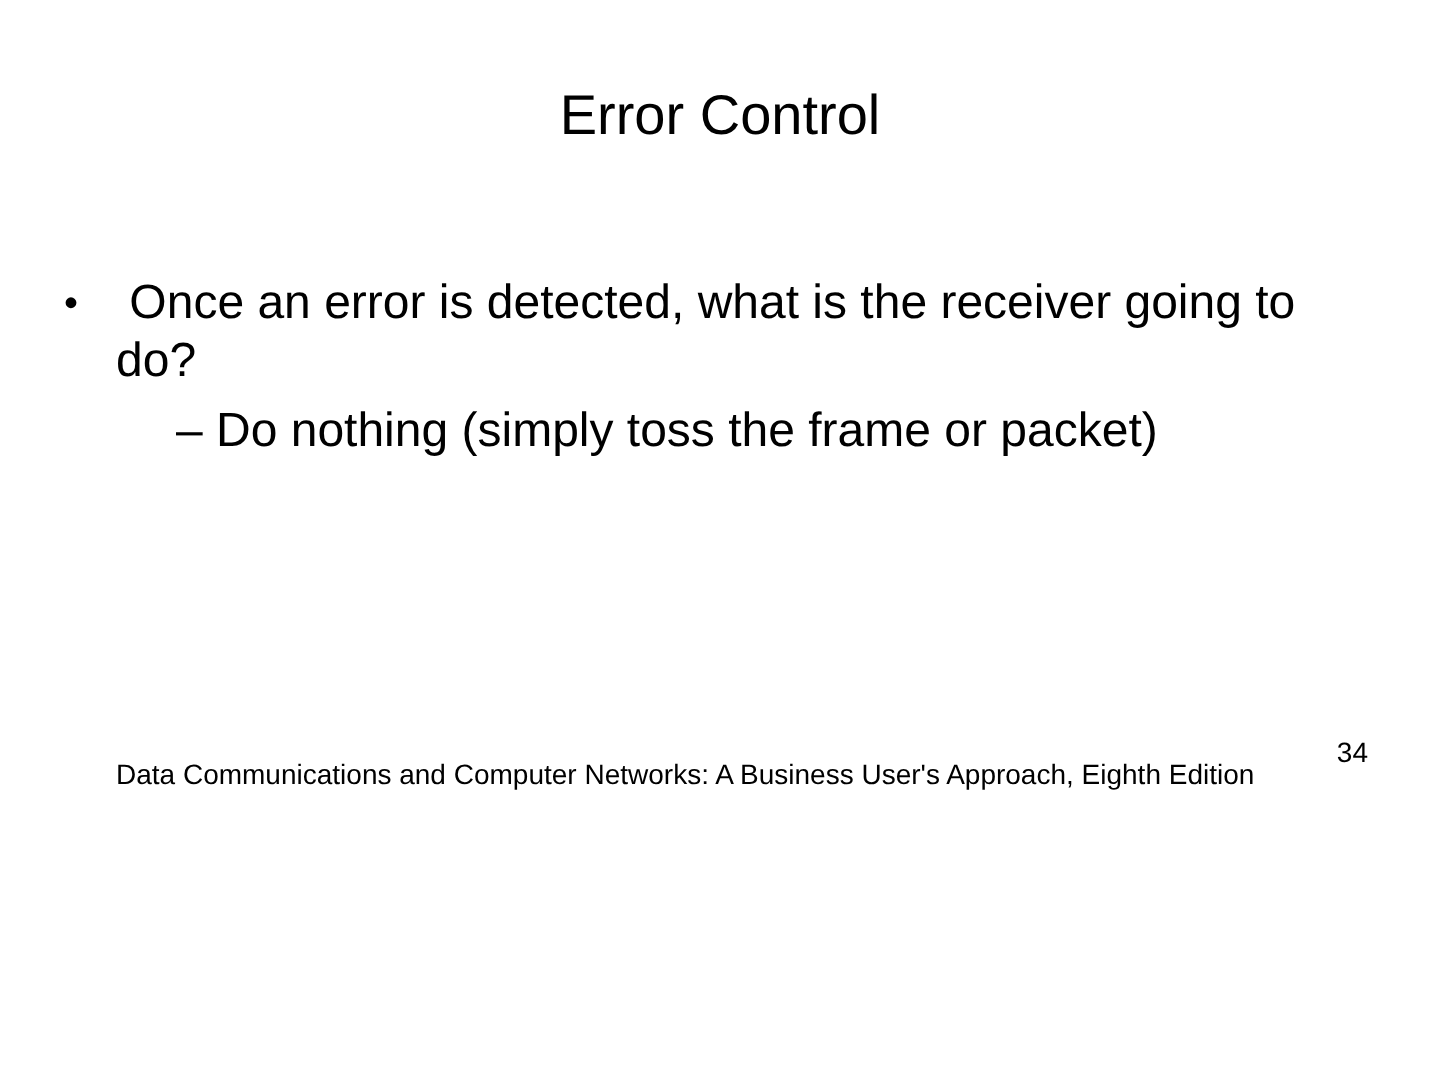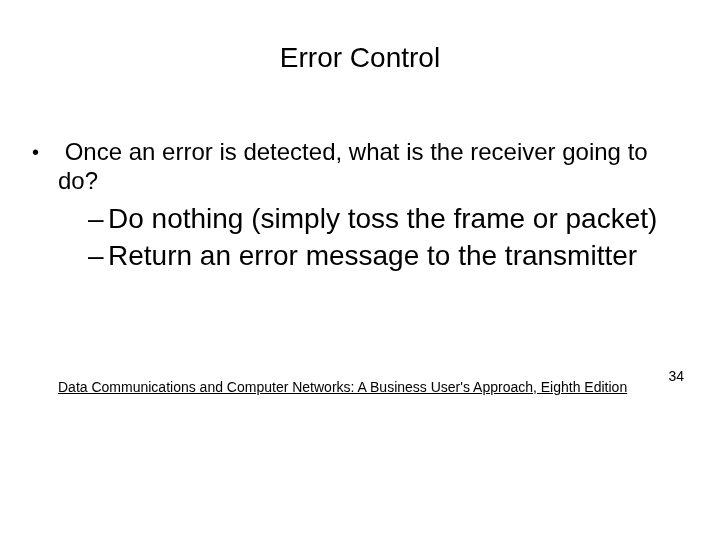--- a/index.html
+++ b/index.html
@@ -54,38 +54,37 @@
     text-indent: 0;
     font-size: 20px;
     vertical-align: 1px;
   }
   ul.level2 {
     list-style: none;
     margin: 6px 0 0 0;
     padding: 0 0 0 30px;
   }
   ul.level2 > li {
-    font-size: 28px;
+    font-size: 24px;
     line-height: 1.2;
     margin: 0 0 4px 0;
     padding-left: 20px;
     text-indent: -20px;
   }
   ul.level2 > li::before {
     content: "–";
     display: inline-block;
     width: 20px;
     text-indent: 0;
   }
   .footer {
     position: absolute;
     left: 58px;
     bottom: 36px;
     right: 60px;
-    text-decoration: underline;
   }
   .footer-title {
     font-size: 14px;
     line-height: 1.2;
   }
   .footer-copy {
     font-size: 10px;
     line-height: 1.2;
     margin-top: 2px;
   }
@@ -102,21 +101,20 @@
 <div class="slide">
 
   <div class="title">Error Control</div>
 
   <div class="content">
     <ul class="level1">
       <li>
         <span>Once an error is detected, what is the receiver going to do?</span>
         <ul class="level2">
           <li><span>Do nothing (simply toss the frame or packet)</span></li>
-          <li><span>Return an error message to the transmitter</span></li>
         </ul>
       </li>
     </ul>
   </div>
 
   <div class="footer">
     <div class="footer-title">Data Communications and Computer Networks: A Business User's Approach, Eighth Edition</div>
   </div>
 
   <div class="page-number">34</div>

